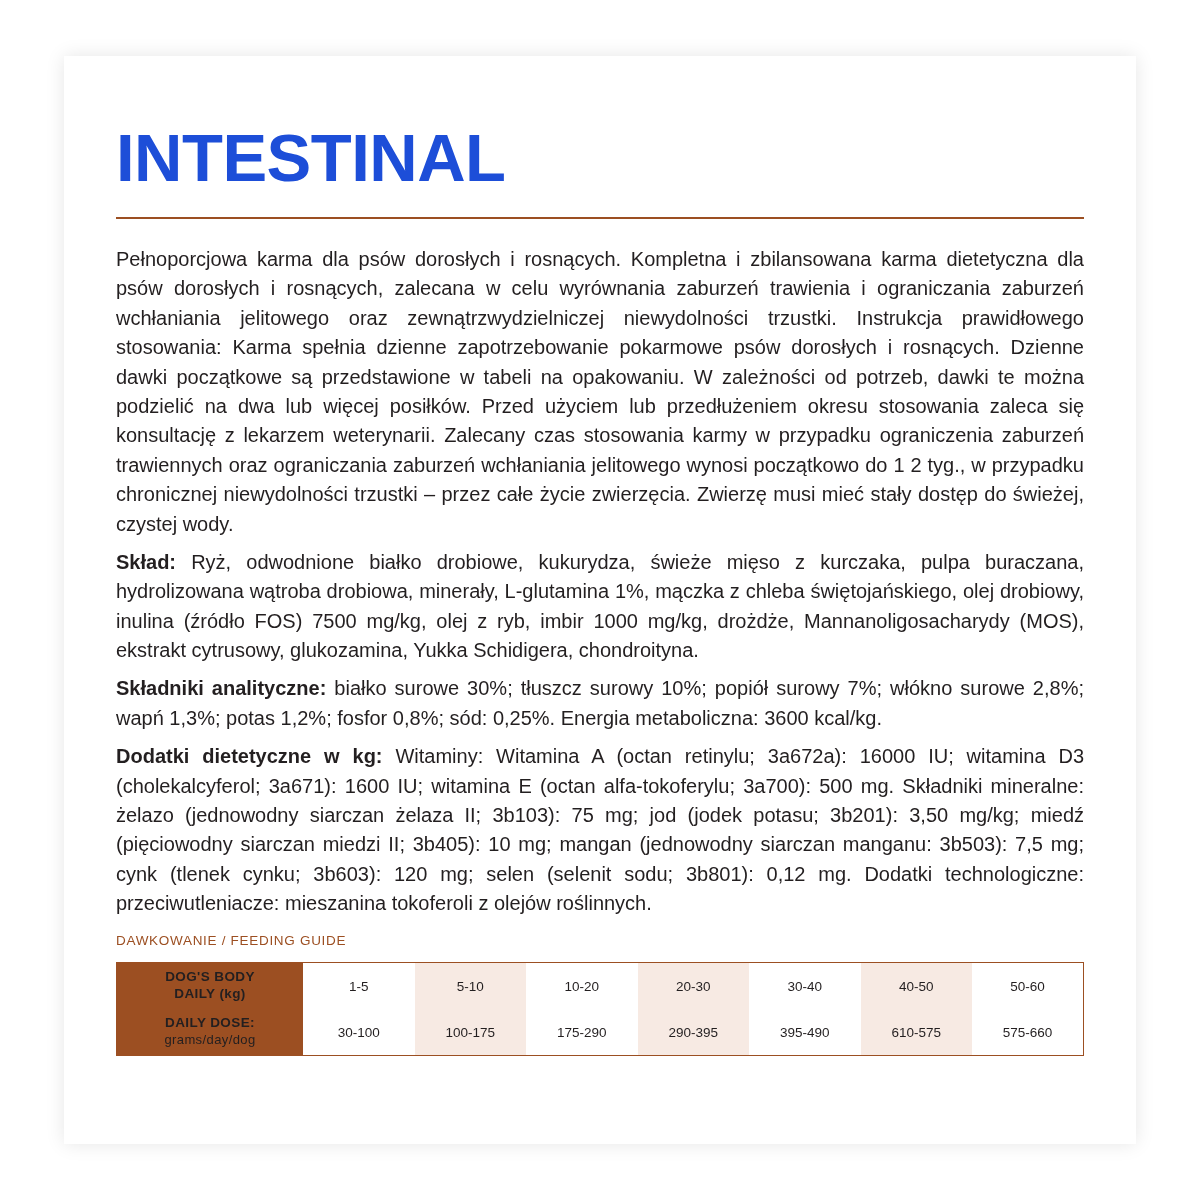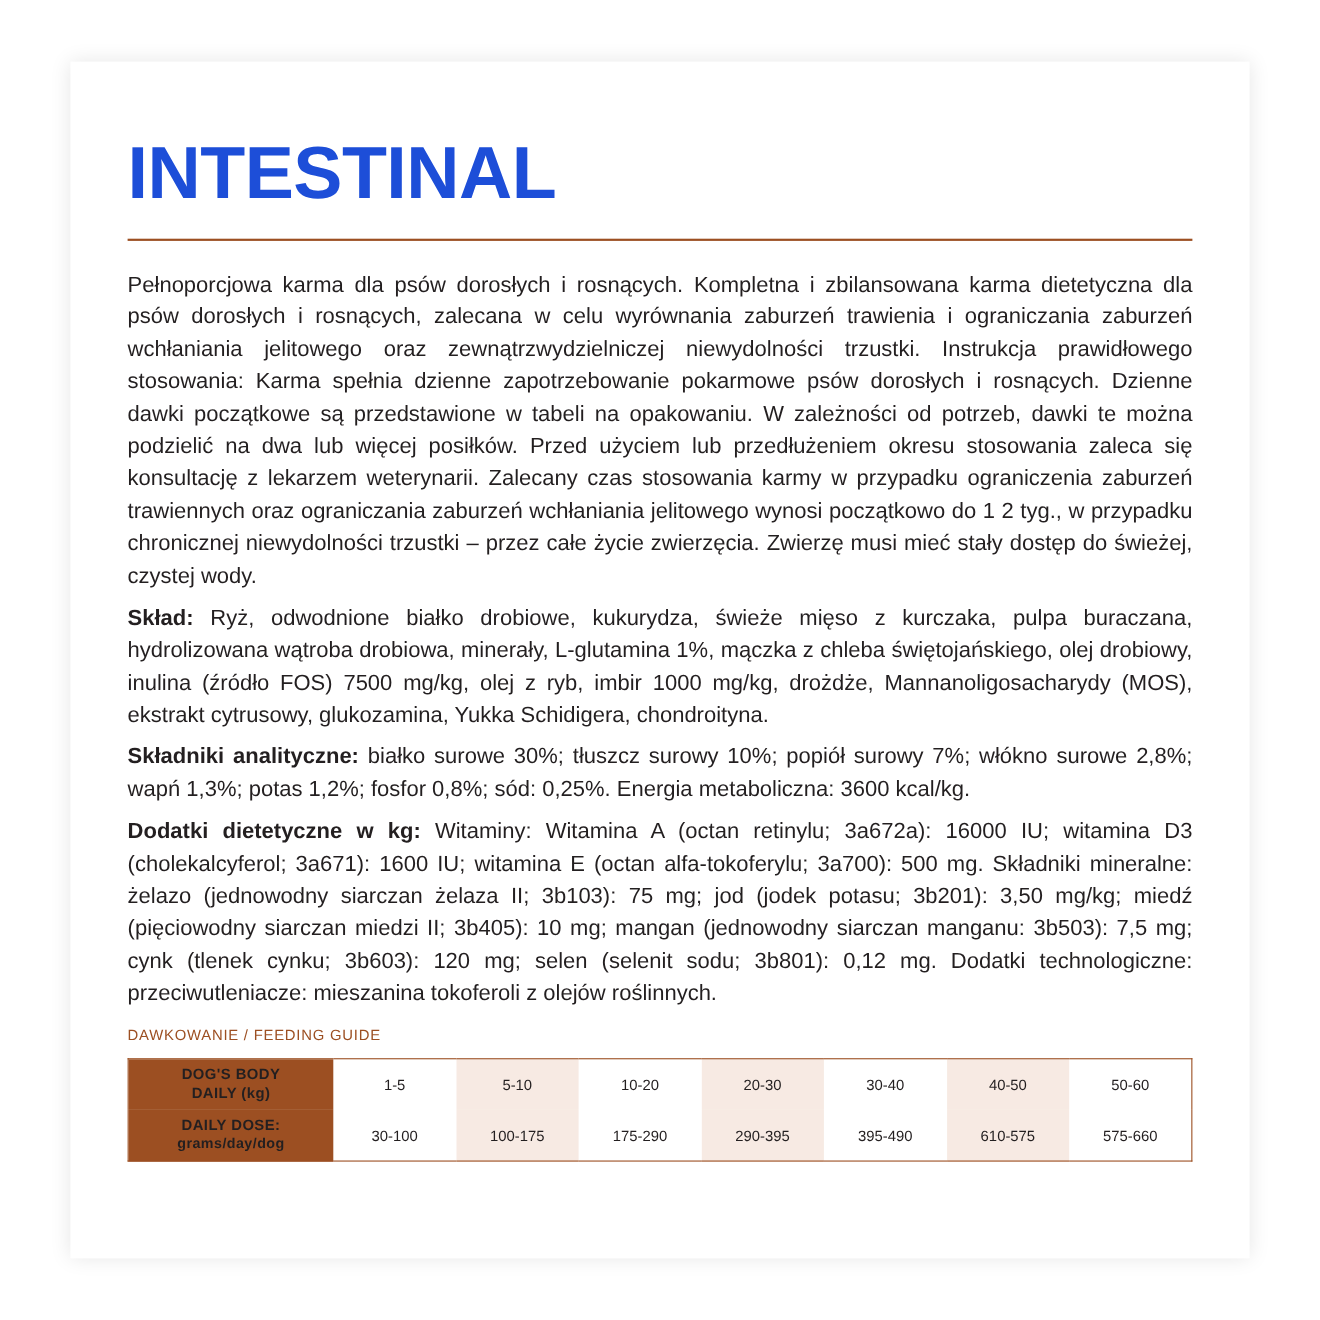--- a/index.html
+++ b/index.html
@@ -86,21 +86,21 @@
     color: #ffffff;
     text-align: left;
     padding: 0 0 0 18px;
     font-weight: 700;
     font-size: 13.5px;
     letter-spacing: 0.4px;
     width: 186px;
     line-height: 1.25;
   }
   td.rowhead .sub {
-    font-weight: 700;
+    font-weight: 400;
     font-size: 13px;
     display: block;
   }
   td.alt {
     background: #f7eae3;
   }
   .rh-line2 { display: block; }
 </style>
 </head>
 <body>

